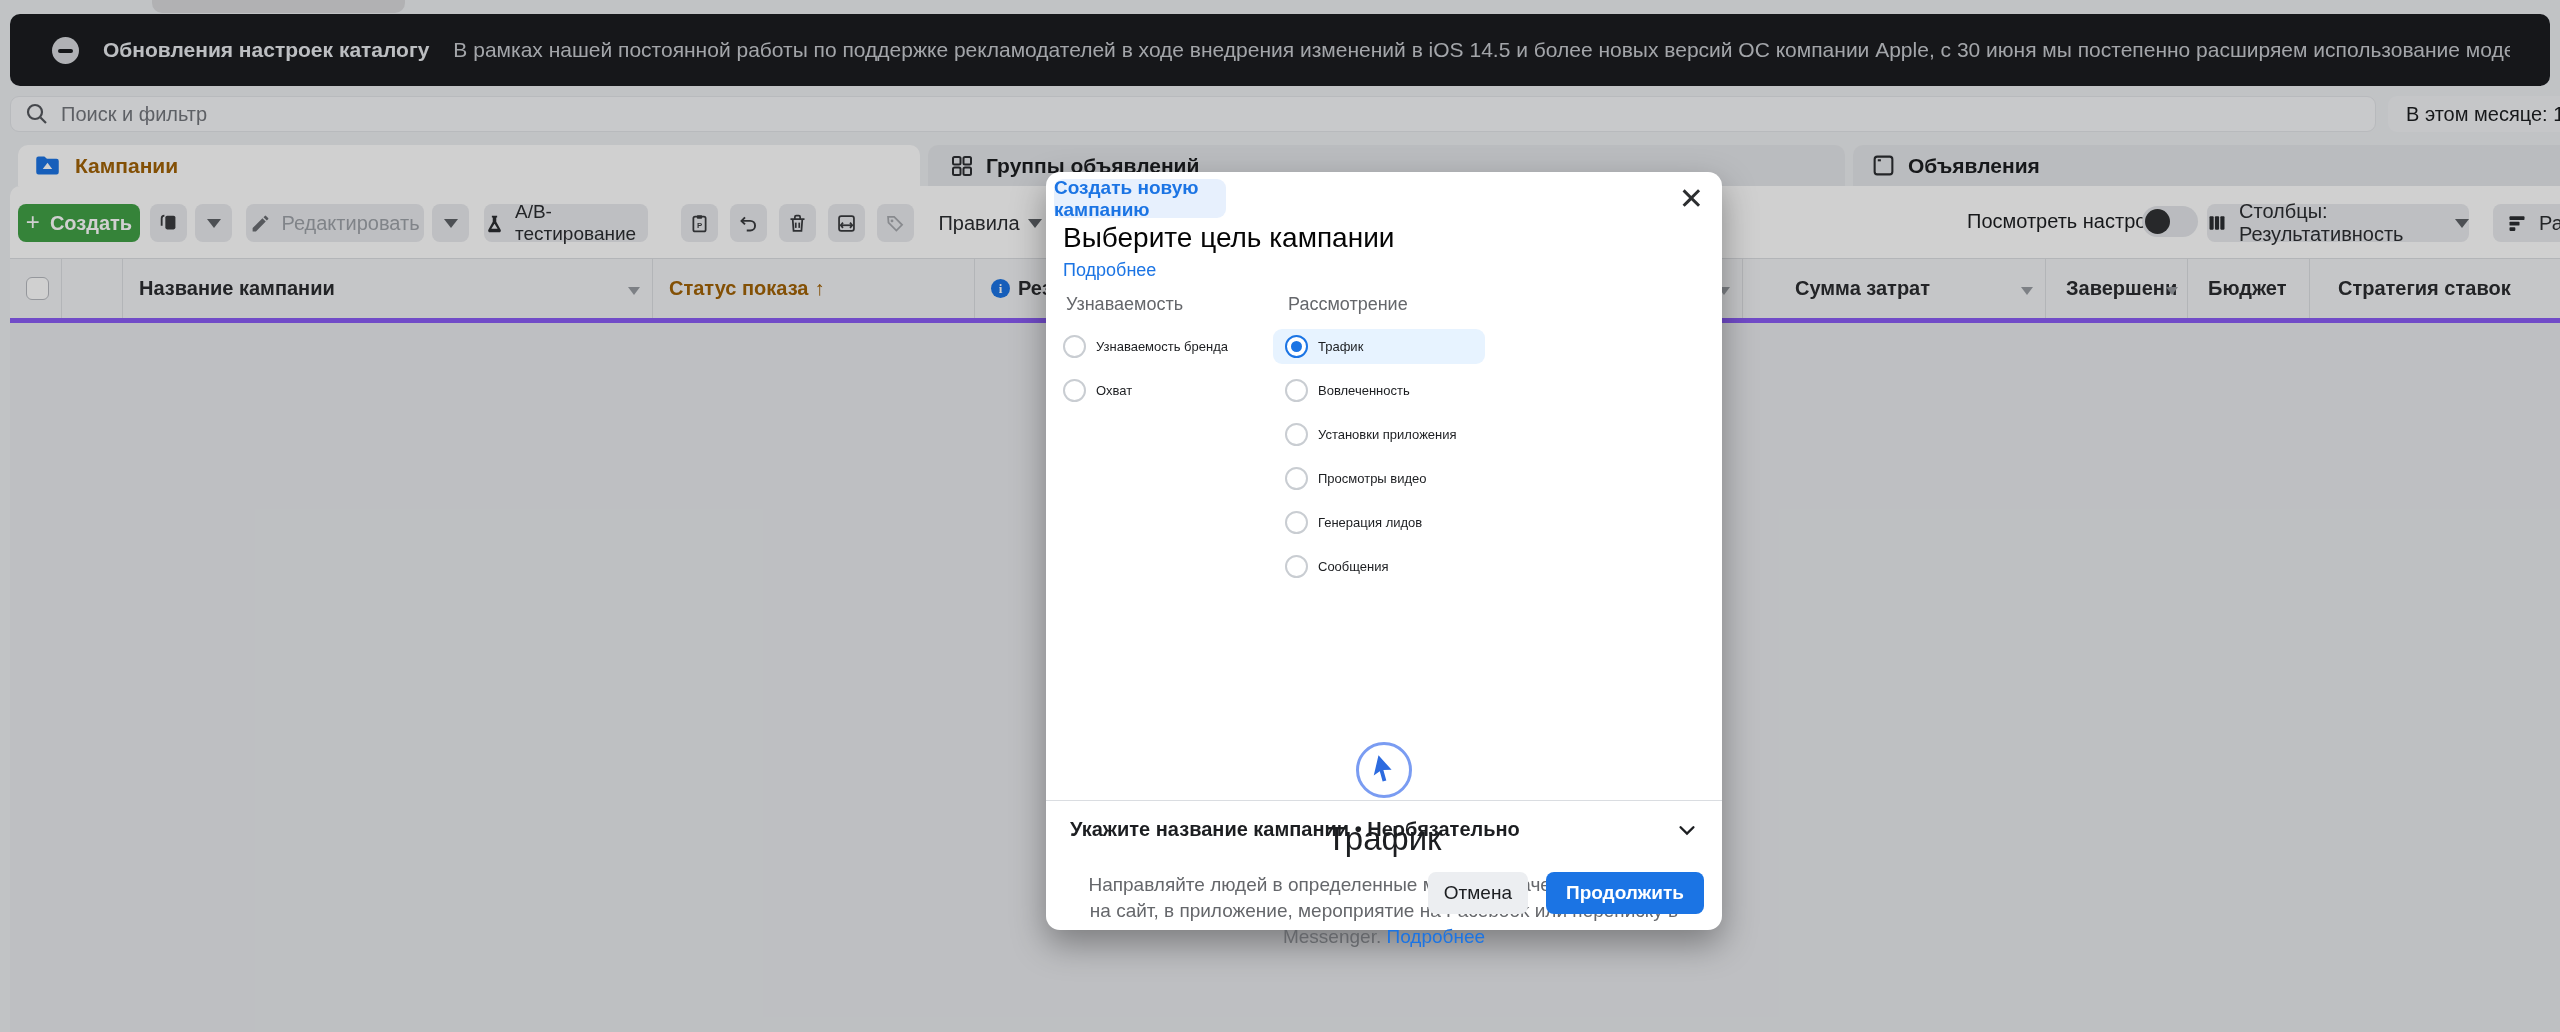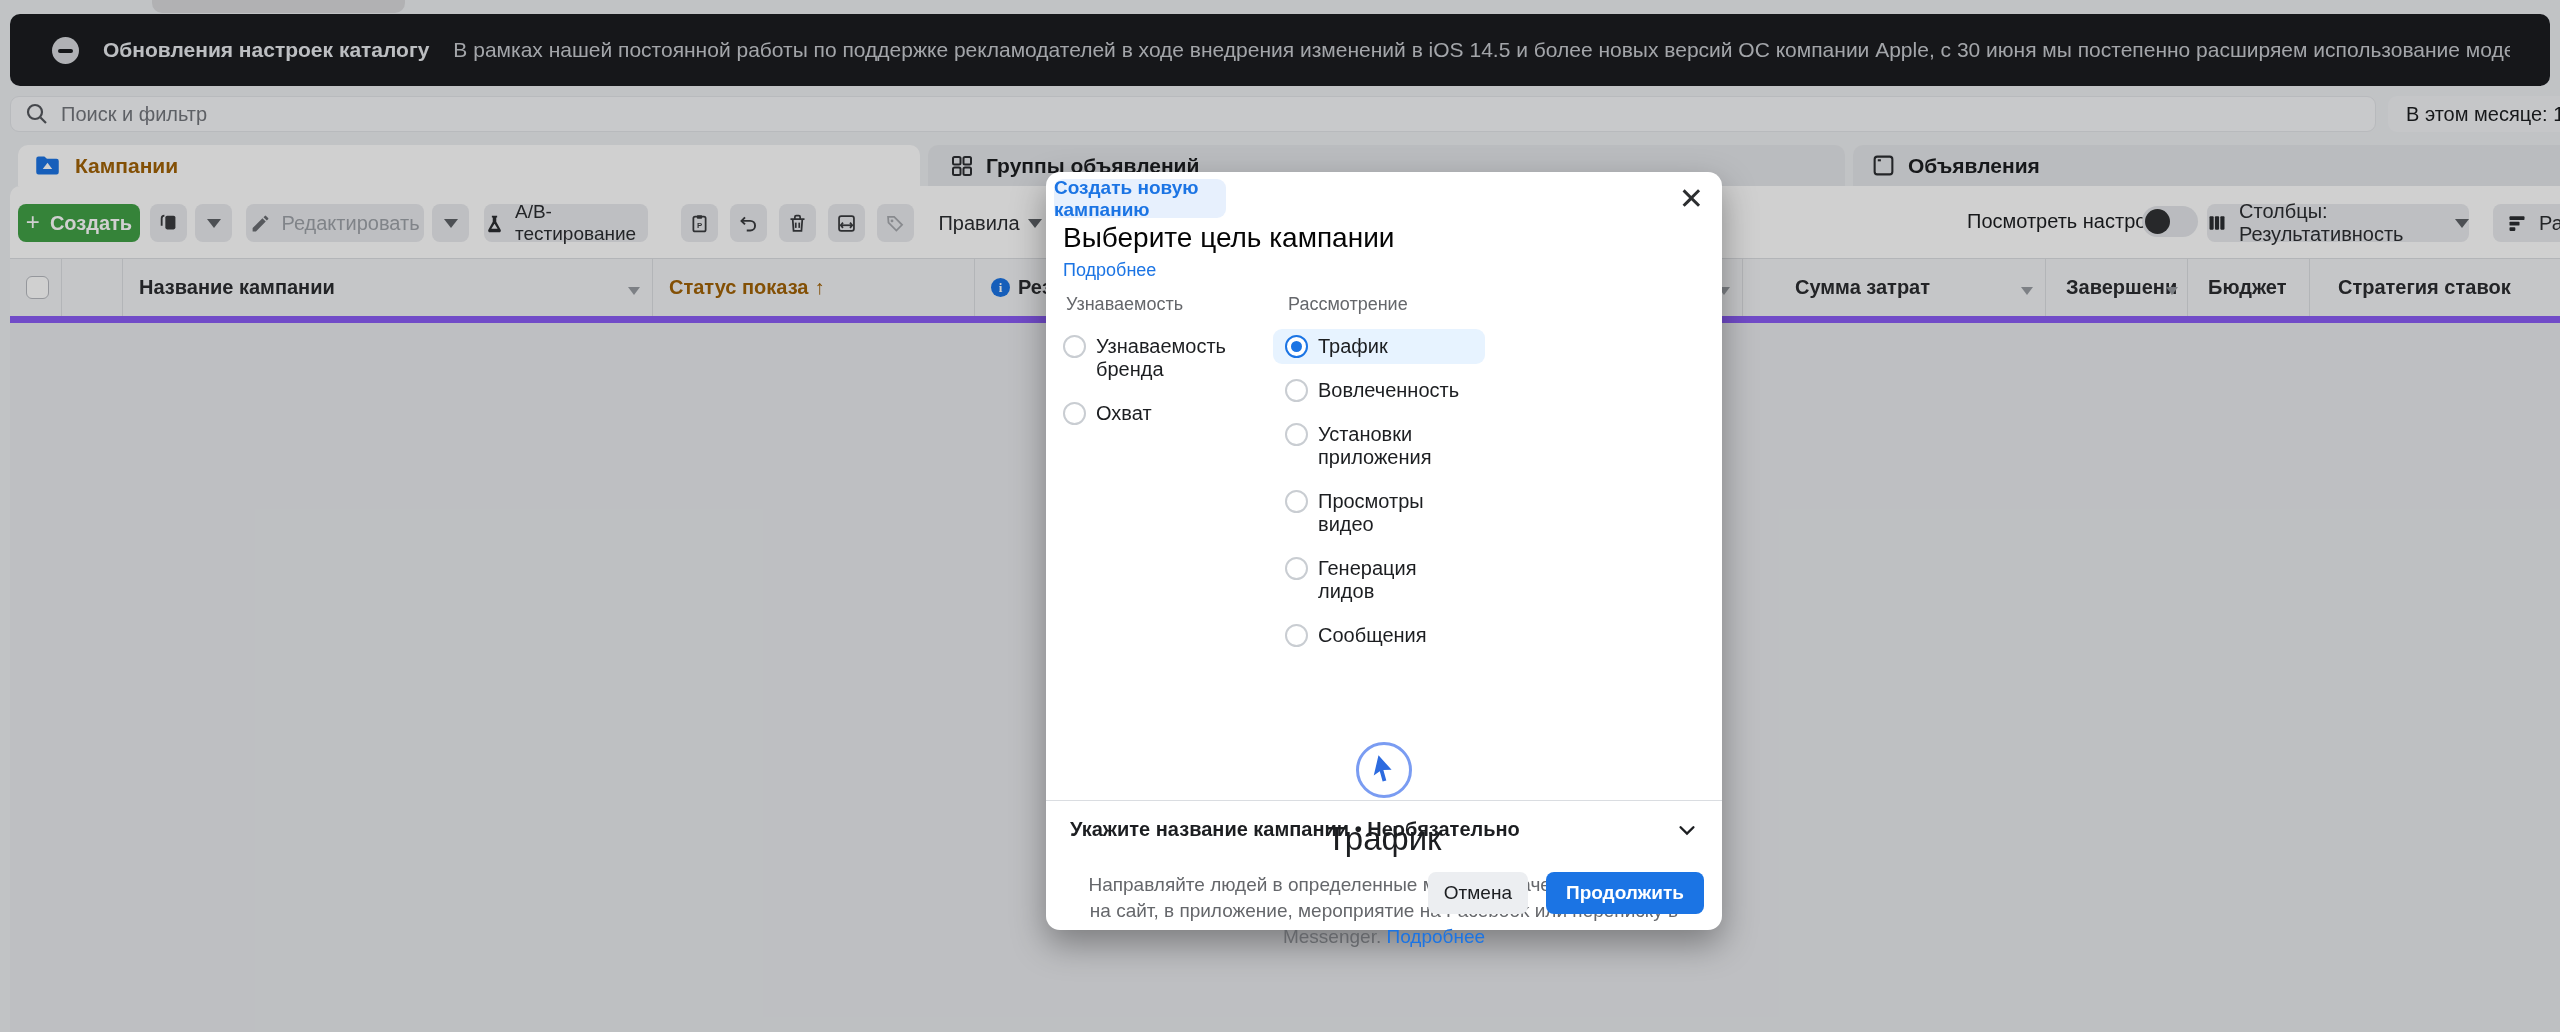--- a/index.html
+++ b/index.html
@@ -49,21 +49,21 @@
   .i1{left:671px}.i2{left:720px}.i3{left:769px}.i4{left:818px}.i5{left:867px}
   .btn-rules { left:925px; width:110px; background:transparent; gap:8px; }
   .caret { width:0; height:0; border-left:7px solid transparent; border-right:7px solid transparent; border-top:9px solid #5f6368; }
   .settings-label { position:absolute; left:1957px; top:24px; font-size:20px; color:#1c1e21; }
   .toggle { position:absolute; left:2132px; top:20px; width:56px; height:31px; border-radius:16px; background:#e4e6ea; }
   .toggle .knob { position:absolute; left:3px; top:3px; width:25px; height:25px; border-radius:50%; background:#303234; }
   .btn-columns { left:2197px; width:262px; font-size:20px; gap:12px; }
   .btn-breakdown { left:2483px; width:140px; font-size:20px; gap:12px; justify-content:flex-start; padding-left:14px; overflow:hidden; }
 
   
-  .thead { position:absolute; left:0; top:72px; width:2550px; height:65px; background:#f2f3f5; border-top:1px solid #dcdee2; border-bottom:7px solid #8b5cf6; }
+  .thead { position:absolute; left:0; top:72px; width:2550px; height:65px; background:#f2f3f5; border-top:1px solid #dcdee2; border-bottom:5px solid #8b5cf6; }
   .th { position:absolute; top:0; height:100%; display:flex; align-items:center; border-right:1px solid #dcdee2; font-size:20px; font-weight:bold; color:#2b2d30; }
   .th .hcaret { position:absolute; width:0; height:0; border-left:6px solid transparent; border-right:6px solid transparent; border-top:8px solid #9a9ea4; }
   .checkbox { width:23px; height:23px; background:#fff; border:1.5px solid #b7bac0; border-radius:6px; margin-left:16px; }
   .th-status { color:#a16207; }
   .info-dot { width:19px; height:19px; border-radius:50%; background:#1b74e4; color:#fff; font-size:13px; font-weight:bold; display:flex; align-items:center; justify-content:center; font-family:"Liberation Serif",serif; }
   .tbody { position:absolute; left:0; top:137px; width:2550px; height:709px; background:#e9ebee; }
 
   
   .dim { position:absolute; inset:0; background:rgba(0,0,0,0.185); z-index:50; }
 
@@ -77,21 +77,21 @@
   .modal-learn { position:absolute; left:17px; top:88px; font-size:18px; color:#1b74e4; }
 
   .obj-col { position:absolute; top:122px; }
   .col-a{left:5px; width:212px;} .col-b{left:227px; width:212px;} .col-c{left:441px; width:220px;}
   .obj-head { font-size:18px; color:#65676b; margin:0 0 14px 15px; }
   .obj-item { display:flex; align-items:flex-start; gap:10px; padding:6px 10px 6px 12px; margin-bottom:9px; border-radius:9px; }
   .obj-item.selected { background:#e7f3ff; }
   .radio { width:23px; height:23px; border-radius:50%; border:2px solid #c9cdd2; background:#fff; flex:0 0 auto; position:relative; }
   .radio.on { border-color:#1b74e4; }
   .radio.on::after { content:""; position:absolute; left:4px; top:4px; width:11px; height:11px; border-radius:50%; background:#1b74e4; }
-  .obj-label { font-size:20px; line-height:23px; color:#1c1e21; width:162px; padding-top:0px; }
+  .obj-label { font-size:13px; line-height:23px; color:#1c1e21; width:162px; padding-top:0px; }
 
   .preview { position:absolute; left:0; top:570px; width:676px; text-align:center; }
   .cursor-ring { width:56px; height:56px; border-radius:50%; border:3px solid #7a9cf2; margin:0 auto; display:flex; align-items:center; justify-content:center; }
   .preview-title { font-size:33px; color:#1c1e21; margin-top:22px; }
   .preview-desc { font-size:19px; line-height:26px; color:#65676b; margin-top:14px; }
   .link { color:#1b74e4; }
 
   .modal-divider { position:absolute; left:0; top:628px; width:676px; height:1px; background:#dadde1; }
   .name-row { position:absolute; left:24px; top:646px; width:628px; display:flex; align-items:center; justify-content:space-between; }
   .name-row .nlabel { font-size:20px; font-weight:bold; color:#1c1e21; }

